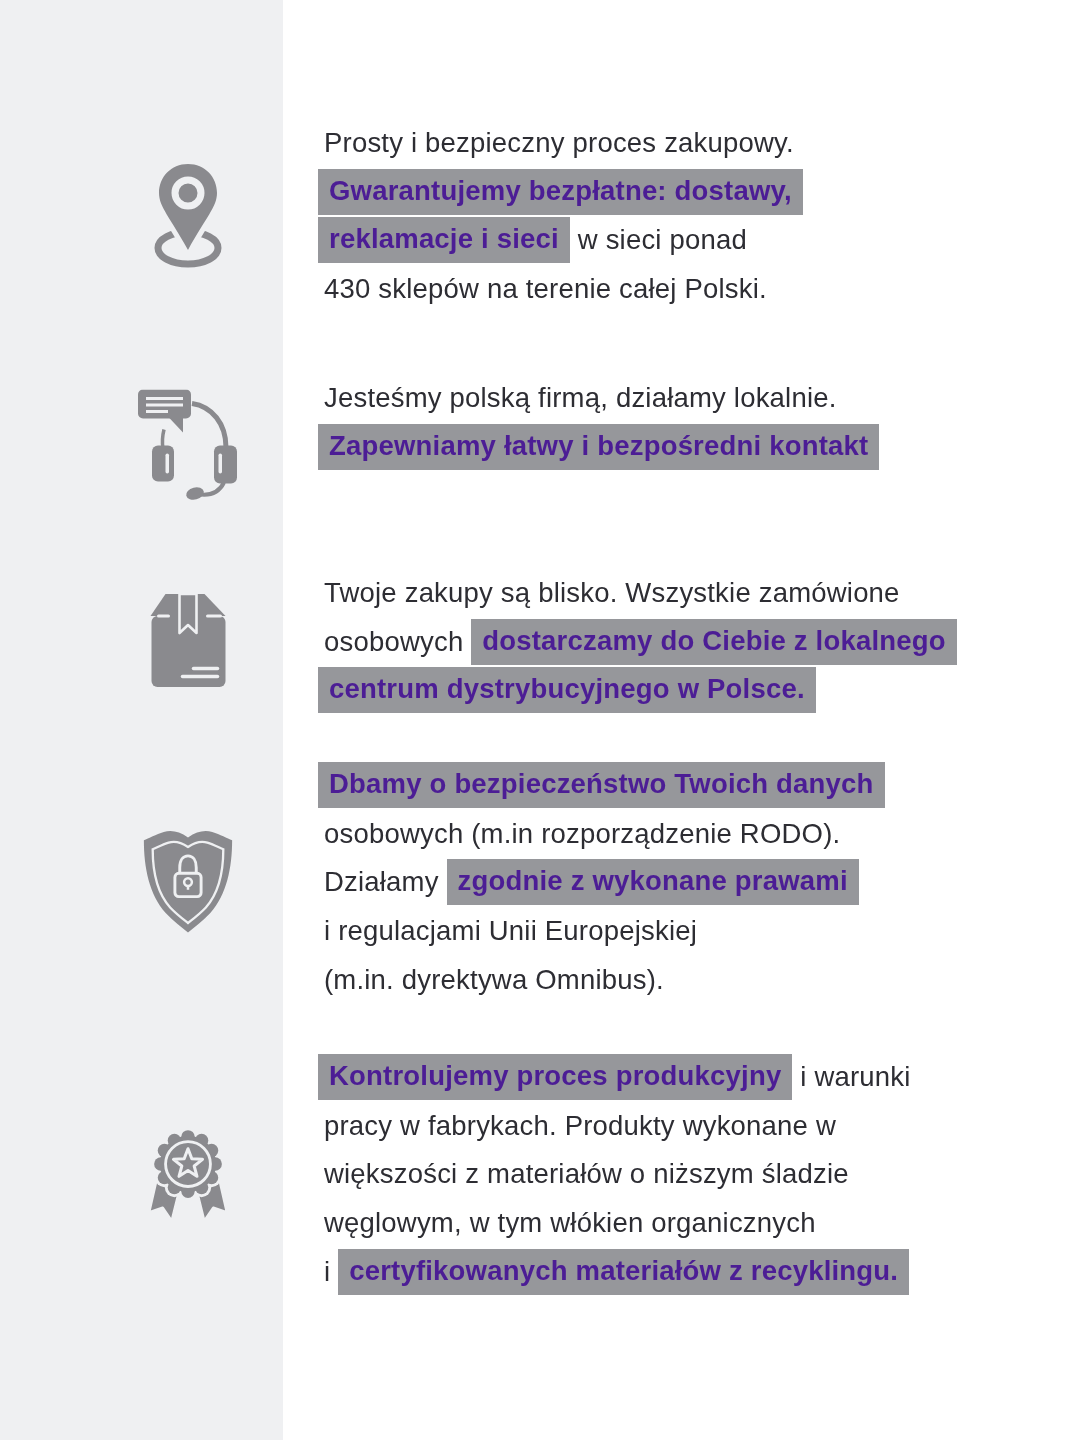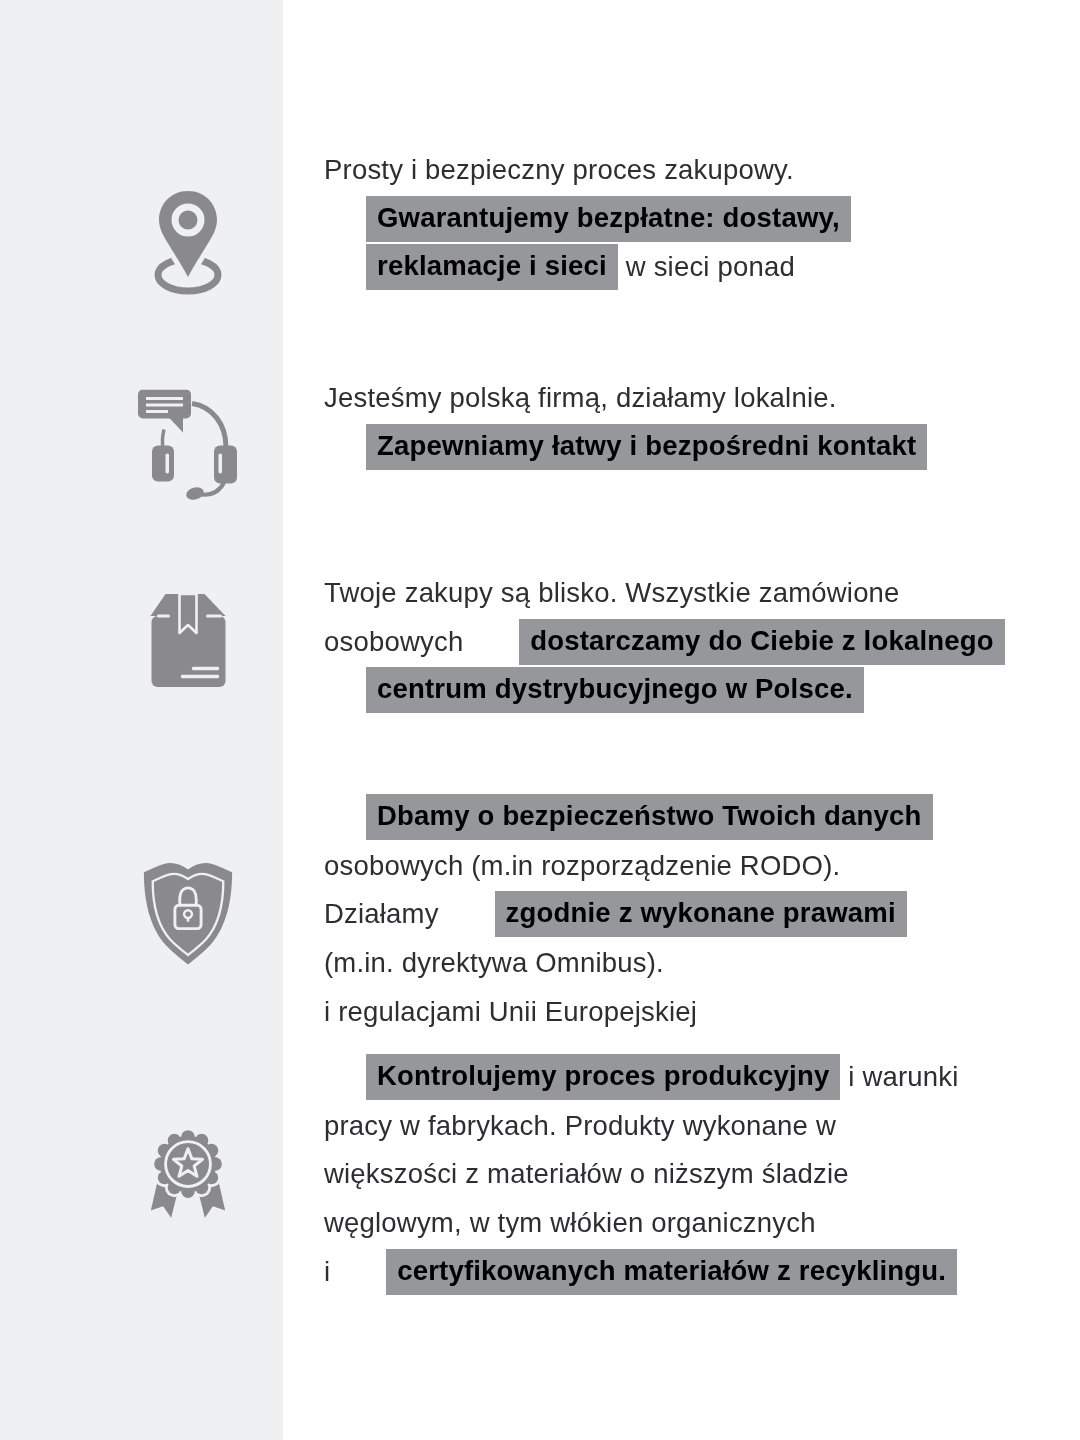--- a/index.html
+++ b/index.html
@@ -12,47 +12,48 @@
   }
   body{background:var(--bg);font-family:"Liberation Sans", sans-serif;}
   .page{position:relative;width:1080px;height:1440px;background:var(--bg);overflow:hidden;}
   .side-panel{position:absolute;left:0;top:0;width:283px;height:1440px;background:var(--panel);}
   .row{position:absolute;left:0;width:1080px;}
   .icon-wrap{position:absolute;left:188px;top:50%;transform:translate(-50%,-50%);line-height:0;}
   .lines{position:absolute;left:318px;top:0;}
   .line{height:48.6px;display:flex;align-items:center;white-space:pre;font-size:27.5px;color:var(--text);letter-spacing:.2px;}
   .t{display:inline-block;}
   .t.indent{margin-left:6px;}
-  .t.hl{background:var(--hl);color:#000000;font-weight:bold;padding:6px 11px 8px;margin-left:48px;}
+  .t.hl{background:var(--hl);color:#4c1d95;font-weight:bold;padding:6px 11px 8px;}
   
   .fg{fill:var(--icon);}
   .fg-s{stroke:var(--icon);fill:none;}
   .cut{fill:var(--panel);}
   .cut-s{stroke:var(--panel);fill:none;}
   .halo{fill:var(--panel);stroke:var(--panel);}
 </style>
 </head>
 <body>
 
 <div class="page">
   <div class="side-panel"></div>
 
-  <section class="row" style="top:146px;height:194px;">
+  <section class="row" style="top:119px;height:194px;">
     <div class="icon-wrap">
       <svg width="70" height="112" viewBox="0 0 70 112" xmlns="http://www.w3.org/2000/svg">
         <ellipse class="fg-s" cx="35" cy="88" rx="30" ry="16" stroke-width="7"></ellipse>
         <path class="halo" stroke-width="10" d="M35,4 C52,4 64,17 64,33 C64,47 53,57 35,90 C17,57 6,47 6,33 C6,17 18,4 35,4 Z"></path>
         <path class="fg" d="M35,4 C52,4 64,17 64,33 C64,47 53,57 35,90 C17,57 6,47 6,33 C6,17 18,4 35,4 Z"></path>
         <circle class="cut-s" cx="35" cy="33" r="13" stroke-width="7"></circle>
       </svg>
     </div>
     <div class="lines">
         <div class="line"><span class="t indent">Prosty i bezpieczny proces zakupowy.</span></div>
         <div class="line"><span class="t hl">Gwarantujemy bezpłatne: dostawy,</span></div>
         <div class="line"><span class="t hl">reklamacje i sieci</span><span class="t"> w sieci ponad</span></div>
+        <div class="line"><span class="t indent">430 sklepów na terenie całej Polski.</span></div>
       </div>
   </section>
 
   <section class="row" style="top:374px;height:146px;padding-left:6px;">
     <div class="icon-wrap">
       <svg width="100" height="115" viewBox="0 0 100 115" xmlns="http://www.w3.org/2000/svg">
         <path class="fg-s" d="M54,14 C74,17 88,34 88,58" stroke-width="5"></path>
         <path class="fg-s" d="M26,40 C24,48 24,53 25,59" stroke-width="3.5"></path>
         <path class="fg-s" d="M86,93 C82,101 74,106 63,105" stroke-width="4"></path>
         <ellipse class="fg" cx="57" cy="104" rx="9" ry="6" transform="rotate(-14 57 104)"></ellipse>
@@ -85,37 +86,37 @@
         <line class="cut-s" x1="33" y1="84.5" x2="68" y2="84.5" stroke-width="3.5" stroke-linecap="round"></line>
       </svg>
     </div>
     <div class="lines">
         <div class="line"><span class="t indent">Twoje zakupy są blisko. Wszystkie zamówione</span></div>
         <div class="line"><span class="t indent">osobowych </span><span class="t hl">dostarczamy do Ciebie z lokalnego</span></div>
         <div class="line"><span class="t hl">centrum dystrybucyjnego w Polsce.</span></div>
       </div>
   </section>
 
-  <section class="row" style="top:793px;height:243px;text-align:center;">
+  <section class="row" style="top:761px;height:243px;text-align:center;">
     <div class="icon-wrap">
       <svg width="97" height="109" viewBox="0 0 100 112" xmlns="http://www.w3.org/2000/svg">
         <path class="fg" d="M50,9 C41,3 33,1 25,3.5 C17,6 9.5,10 4.5,12 C4.5,40 10,68 27,87 C35,95.5 43,101.5 50,107 C57,101.5 65,95.5 73,87 C90,68 95.5,40 95.5,12 C90.5,10 83,6 75,3.5 C67,1 59,3 50,9 Z"></path>
         <path class="cut-s" stroke-width="3" transform="translate(10,11.6) scale(0.8)" d="M50,9 C41,3 33,1 25,3.5 C17,6 9.5,10 4.5,12 C4.5,40 10,68 27,87 C35,95.5 43,101.5 50,107 C57,101.5 65,95.5 73,87 C90,68 95.5,40 95.5,12 C90.5,10 83,6 75,3.5 C67,1 59,3 50,9 Z"></path>
         <rect class="cut-s" x="36.5" y="46" width="27" height="24" rx="4" stroke-width="3"></rect>
         <path class="cut-s" d="M41.5,46 L41.5,40 C41.5,32.5 45,28 50,28 C55,28 58.5,32.5 58.5,40 L58.5,46" stroke-width="3"></path>
         <circle class="cut-s" cx="50" cy="55" r="4" stroke-width="2.6"></circle>
         <line class="cut-s" x1="50" y1="58.5" x2="50" y2="63" stroke-width="2.6"></line>
       </svg>
     </div>
     <div class="lines">
         <div class="line"><span class="t hl">Dbamy o bezpieczeństwo Twoich danych</span></div>
         <div class="line"><span class="t indent">osobowych (m.in rozporządzenie RODO).</span></div>
         <div class="line"><span class="t indent">Działamy </span><span class="t hl">zgodnie z wykonane prawami</span></div>
+        <div class="line"><span class="t indent">i regulacjami Unii Europejskiej</span></div>
         <div class="line"><span class="t indent">(m.in. dyrektywa Omnibus).</span></div>
-        <div class="line"><span class="t indent">i regulacjami Unii Europejskiej</span></div>
       </div>
   </section>
 
   <section class="row" style="top:1053px;height:243px;">
     <div class="icon-wrap">
       <svg width="105" height="110" viewBox="0 0 110 115" xmlns="http://www.w3.org/2000/svg">
         <polygon class="fg" points="22,62 47,70 38,106 28.5,92 14,97" stroke="var(--panel)" stroke-width="3" stroke-linejoin="round"></polygon>
         <polygon class="fg" points="88,62 63,70 72,106 81.5,92 96,97" stroke="var(--panel)" stroke-width="3" stroke-linejoin="round"></polygon>
         <g class="cut">
           <circle cx="55" cy="46" r="33"></circle>

